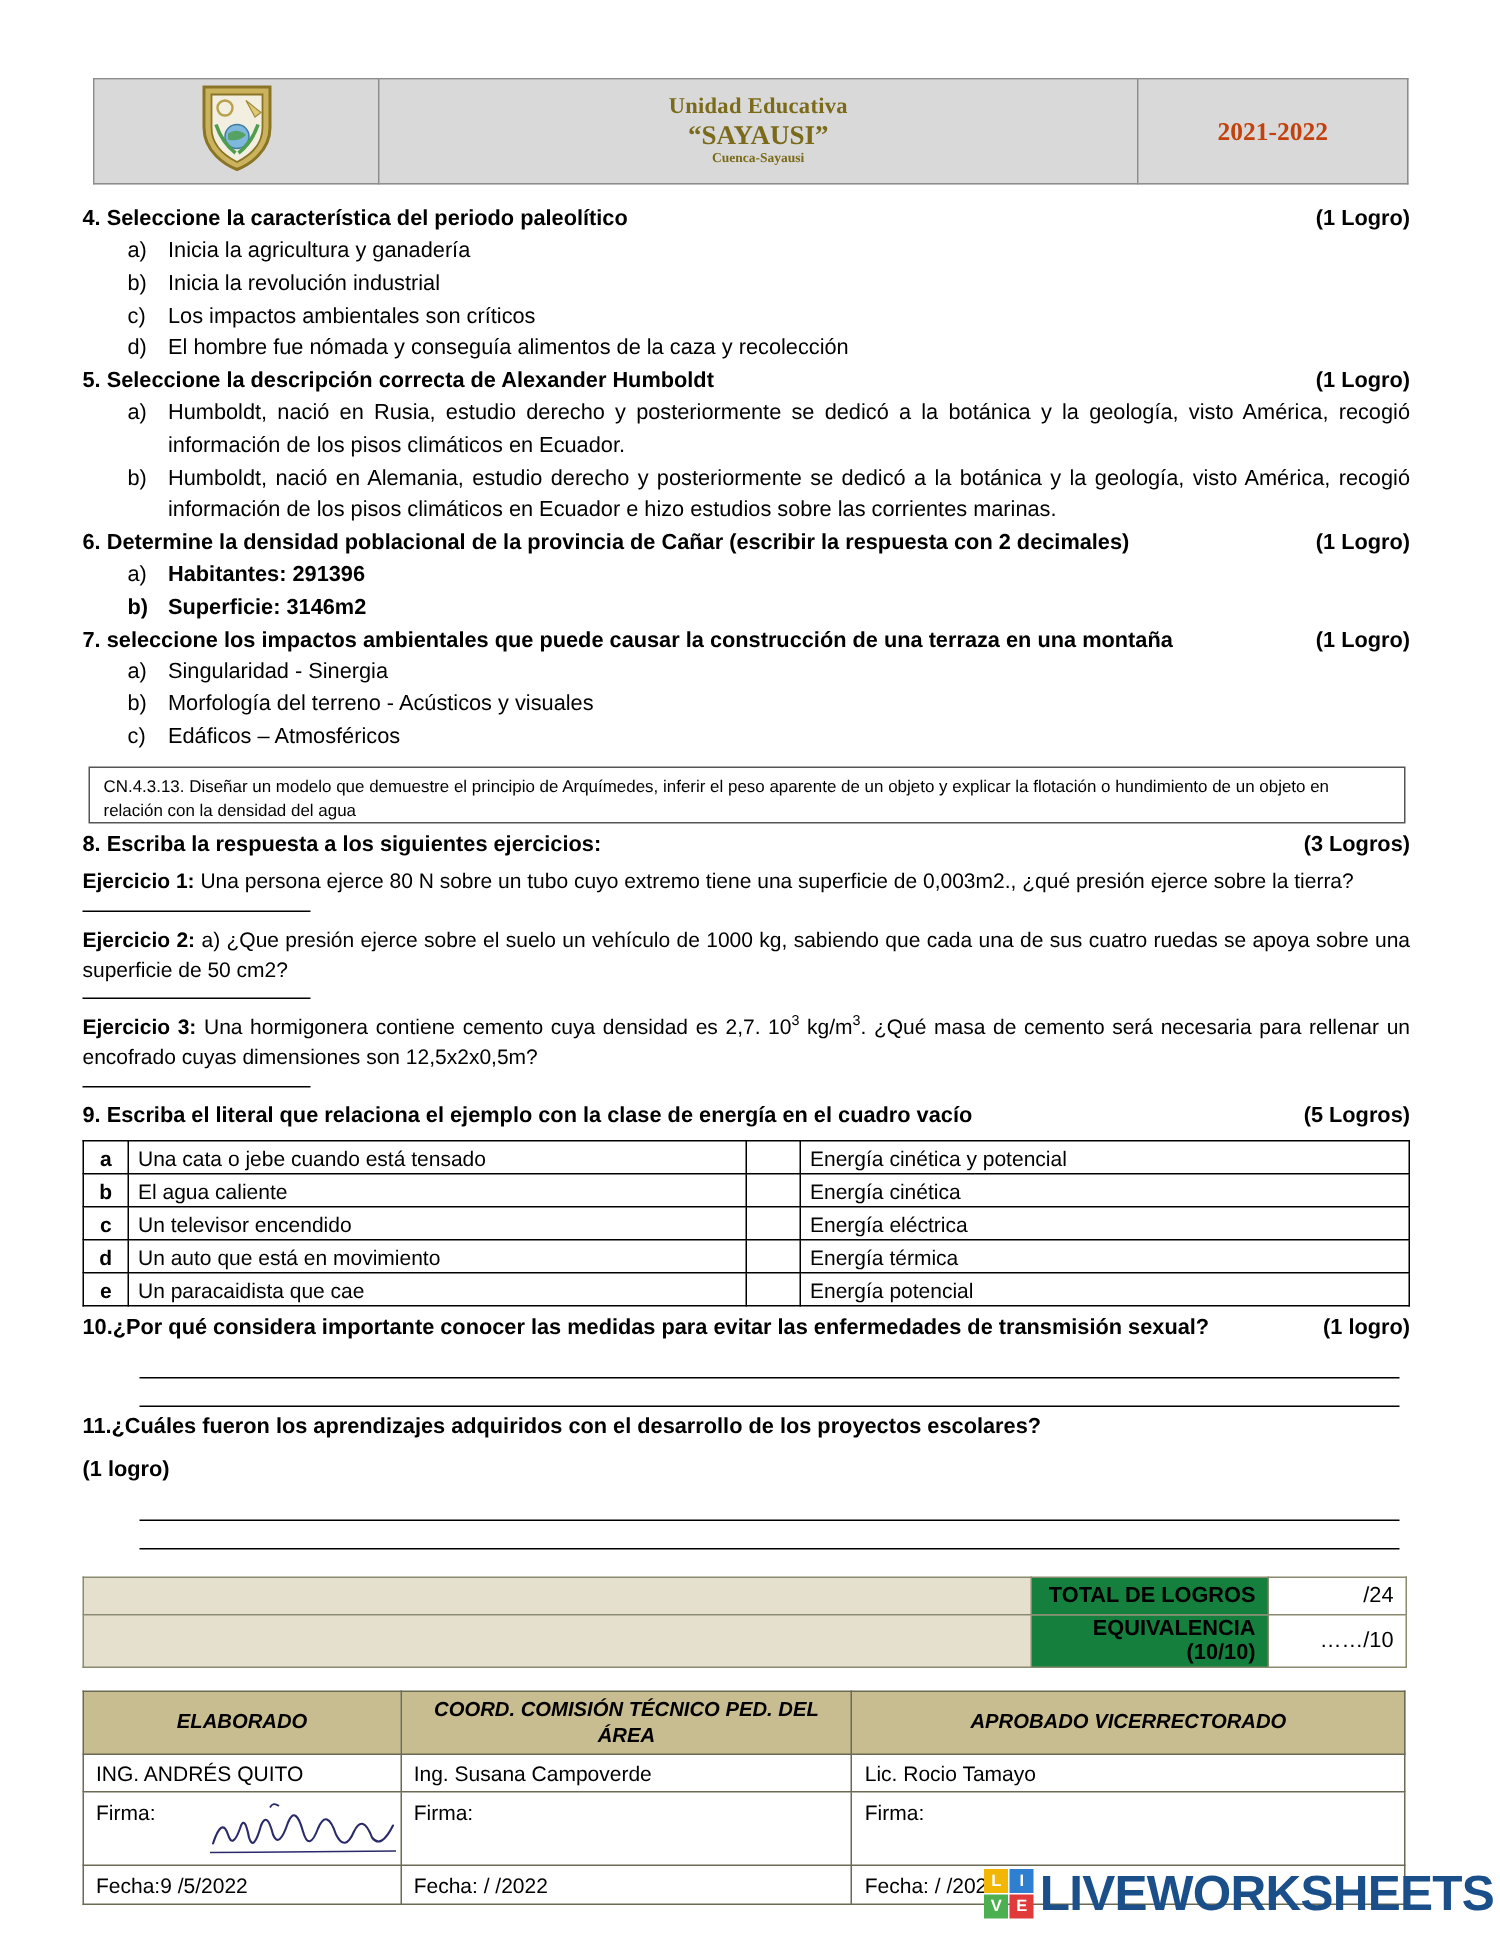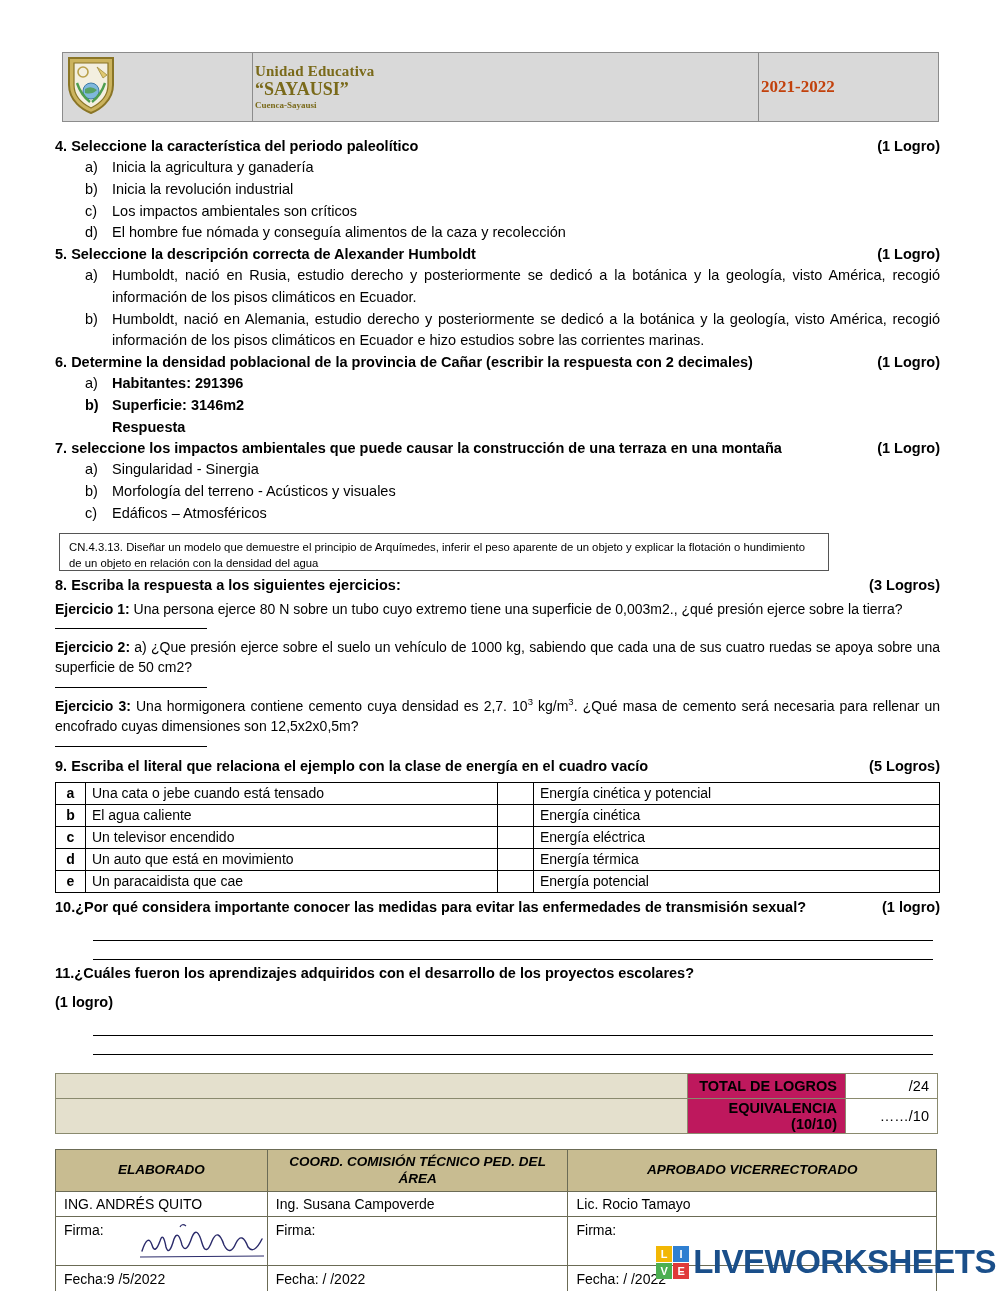--- a/index.html
+++ b/index.html
@@ -21,21 +21,21 @@
     left: 62px; top: 52px;
     width: 876px;
     border-collapse: collapse;
     table-layout: fixed;
   }
   .header-table td {
     border: 1px solid #8c8c8c;
     background: #d9d9d9;
     height: 66px;
     vertical-align: middle;
-    text-align: left;
+    text-align: center;
     padding: 2px;
   }
   .hdr-logo-cell { width: 190px; }
   .hdr-year-cell { width: 180px; }
   .hdr-mid-cell { width: 506px; }
   .hdr-title-1 {
     font-family: "Liberation Serif", serif;
     font-weight: bold;
     font-size: 15px;
     color: #7a6a1a;
@@ -93,21 +93,21 @@
     padding: 0 0 0 0;
   }
   ol.opts li .marker { flex: 0 0 18px; }
   ol.opts li .otext { flex: 1 1 auto; text-align: justify; }
   ol.opts li.just .otext { text-align: justify; text-justify: inter-word; }
   .bold { font-weight: bold; }
 
   .cn-box {
     border: 1px solid #555;
     margin: 8px 0 4px 4px;
-    width: 770px;
+    width: 878px;
     height: 38px;
     overflow: hidden;
     padding: 5px 9px 0 9px;
     font-size: 11.3px;
     line-height: 1.42;
     font-weight: normal;
   }
 
   .ej {
     font-size: 14px;
@@ -159,21 +159,21 @@
     font-size: 14.5px;
   }
   table.totals td {
     border: 1px solid #8a8a6e;
     height: 25px;
     padding: 1px 8px;
     vertical-align: middle;
   }
   td.tot-spacer { width: 632px; background: #e4e0cd; }
   td.tot-label {
-    width: 158px; background: #be185d;
+    width: 158px; background: #15803d;
     text-align: right; font-weight: bold;
   }
   td.tot-value { width: 92px; background: #ffffff; text-align: right; }
 
   
   table.signs {
     border-collapse: collapse;
     table-layout: fixed;
     width: 882px;
     margin-top: 15px;
@@ -313,24 +313,20 @@
     </div>
     <ol class="opts">
       <li>
           <span class="marker">a)</span>
           <span class="otext bold">Habitantes: 291396</span>
         </li>
       <li>
           <span class="marker bold">b)</span>
           <span class="otext bold">Superficie: 3146m2</span>
         </li>
-      <li>
-          <span class="marker"></span>
-          <span class="otext bold">Respuesta</span>
-        </li>
     </ol>
 
     <div class="q-line">
       <span class="q-text"><span>7.</span> <span>seleccione los impactos ambientales que puede causar la construcción de una terraza en una montaña</span></span>
       <span class="q-score">(1 Logro)</span>
     </div>
     <ol class="opts">
       <li>
           <span class="marker">a)</span>
           <span class="otext">Singularidad - Sinergia</span>

